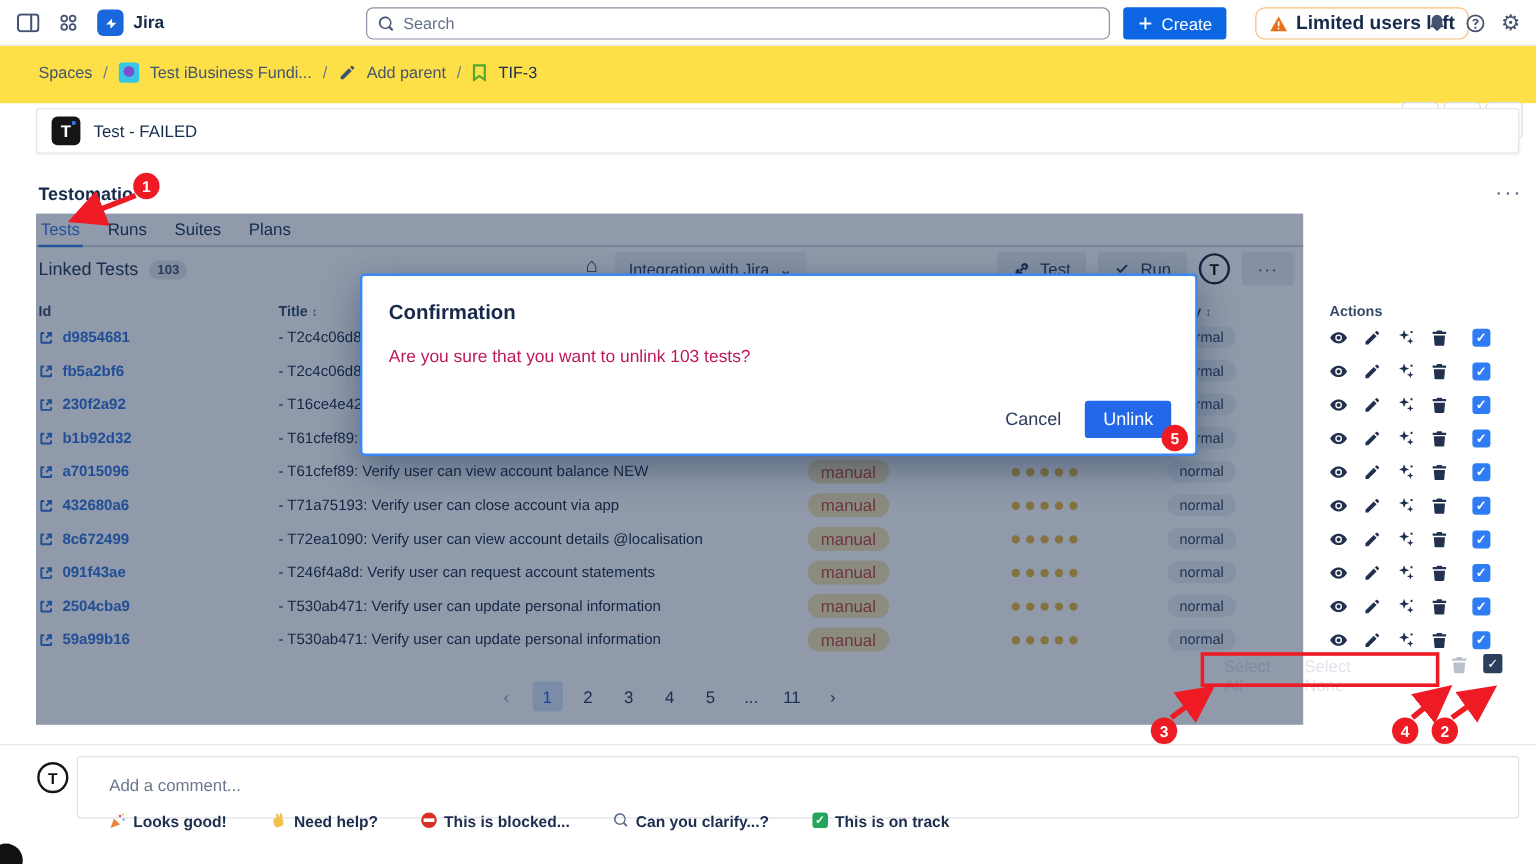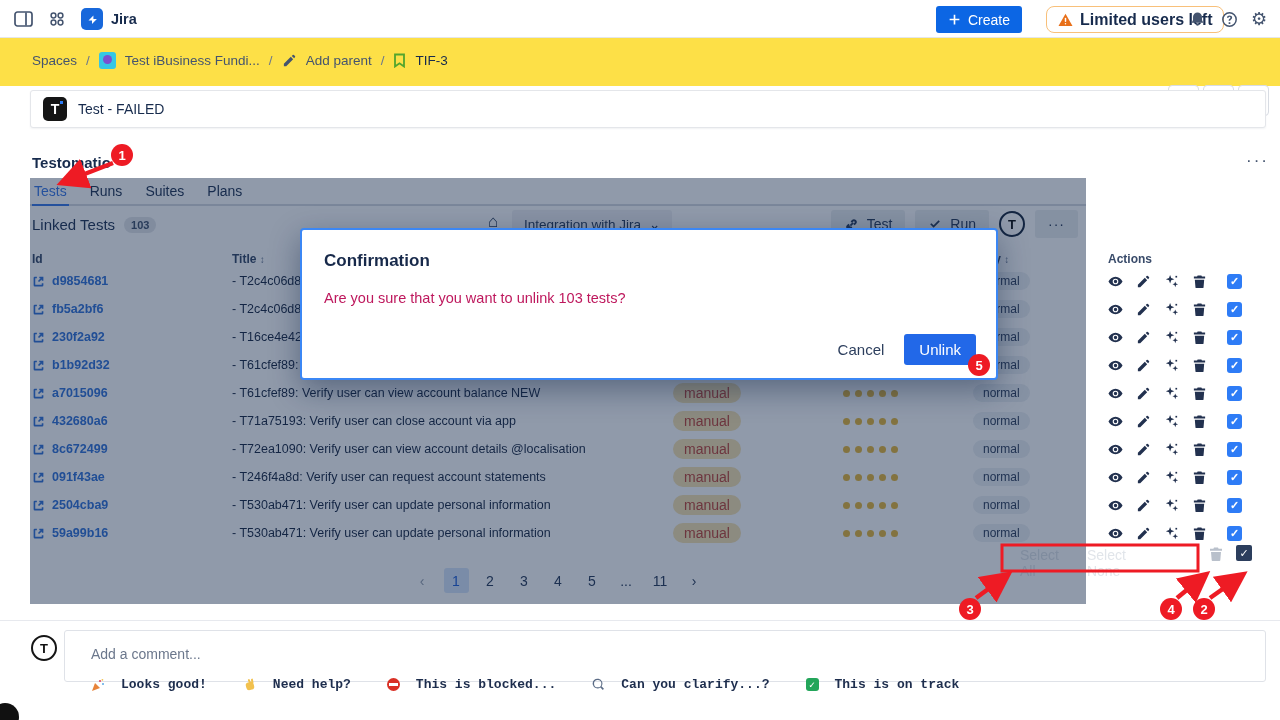--- a/index.html
+++ b/index.html
@@ -96,21 +96,21 @@
   .modal-actions { position:absolute; right:20px; bottom:13px; display:flex; align-items:center; gap:20px; }
   .btn-cancel { background:none; border:none; font-family:inherit; font-size:15px; color:#2c3e5d; cursor:pointer; }
   .btn-unlink { background:#2268e8; border:none; border-radius:3px; color:#fff; font-family:inherit; font-size:15px; padding:7px 15px; cursor:pointer; }
 
   
   .divider { position:absolute; top:620px; left:0; right:0; border-top:1px solid #e7e9ee; }
   .cm-avatar { position:absolute; left:31px; top:635px; width:26px; height:26px; border:2px solid #151515; border-radius:50%; background:#fff; display:grid; place-items:center; font-weight:bold; font-size:13px; color:#111; }
   .comment-box { position:absolute; left:64px; top:630px; width:1202px; height:52px; border:1px solid #dfe2e8; border-radius:3px; background:#fff; }
   .cm-ph { position:absolute; left:26px; top:15px; font-size:14px; color:#6b778c; }
   .chips { position:absolute; left:26px; top:46px; display:flex; align-items:center; gap:36px; font-size:13px; font-weight:bold; color:#1d2d4d; }
-  .chip { display:flex; align-items:center; gap:16px; cursor:pointer;font-family:Liberation Mono, monospace; }
+  .chip { display:flex; gap:6px; cursor:pointer; }
   .chip-block { width:13px; height:13px; border-radius:50%; background:#d93025; position:relative; }
   .chip-block::after { content:""; position:absolute; left:2px; top:5px; width:9px; height:3px; background:#fff; }
   .chip-track { width:13px; height:13px; border-radius:3px; background:#23a55a; color:#fff; font-size:10px; display:grid; place-items:center; }
   .partial-avatar { position:absolute; left:-9px; top:703px; width:28px; height:28px; border-radius:50%; background:#111; }
 
   .annot { position:absolute; inset:0; z-index:30; pointer-events:none; }
   .annot text { font-family:"Liberation Sans",sans-serif; font-weight:bold; font-size:13px; fill:#fff; }
 </style>
 </head>
 <body>
@@ -181,20 +181,26 @@
     <span class="logo-wrap">
       <span class="jira-logo">
         <svg width="14" height="14" viewBox="0 0 20 20">
             <path d="M5 12 L12 5 L12 10 L17 10 L10 17 L10 12 Z" fill="#fff"></path>
           </svg>
       </span>
       <span class="app-name">Jira</span>
     </span>
   </div>
 
+  <div class="search-wrap">
+    <svg class="ic" width="14" height="14">
+        <use href="#i-search"></use>
+      </svg>
+    <span class="search-ph">Search</span>
+  </div>
 
   <button class="create-btn">
     <svg width="13" height="13" viewBox="0 0 16 16">
         <path d="M7 2h2v5h5v2H9v5H7V9H2V7h5z" fill="#fff"></path>
       </svg>
     <span>Create</span>
   </button>
 
   <button class="warn-chip">
     <svg width="15" height="14" viewBox="0 0 16 15">

